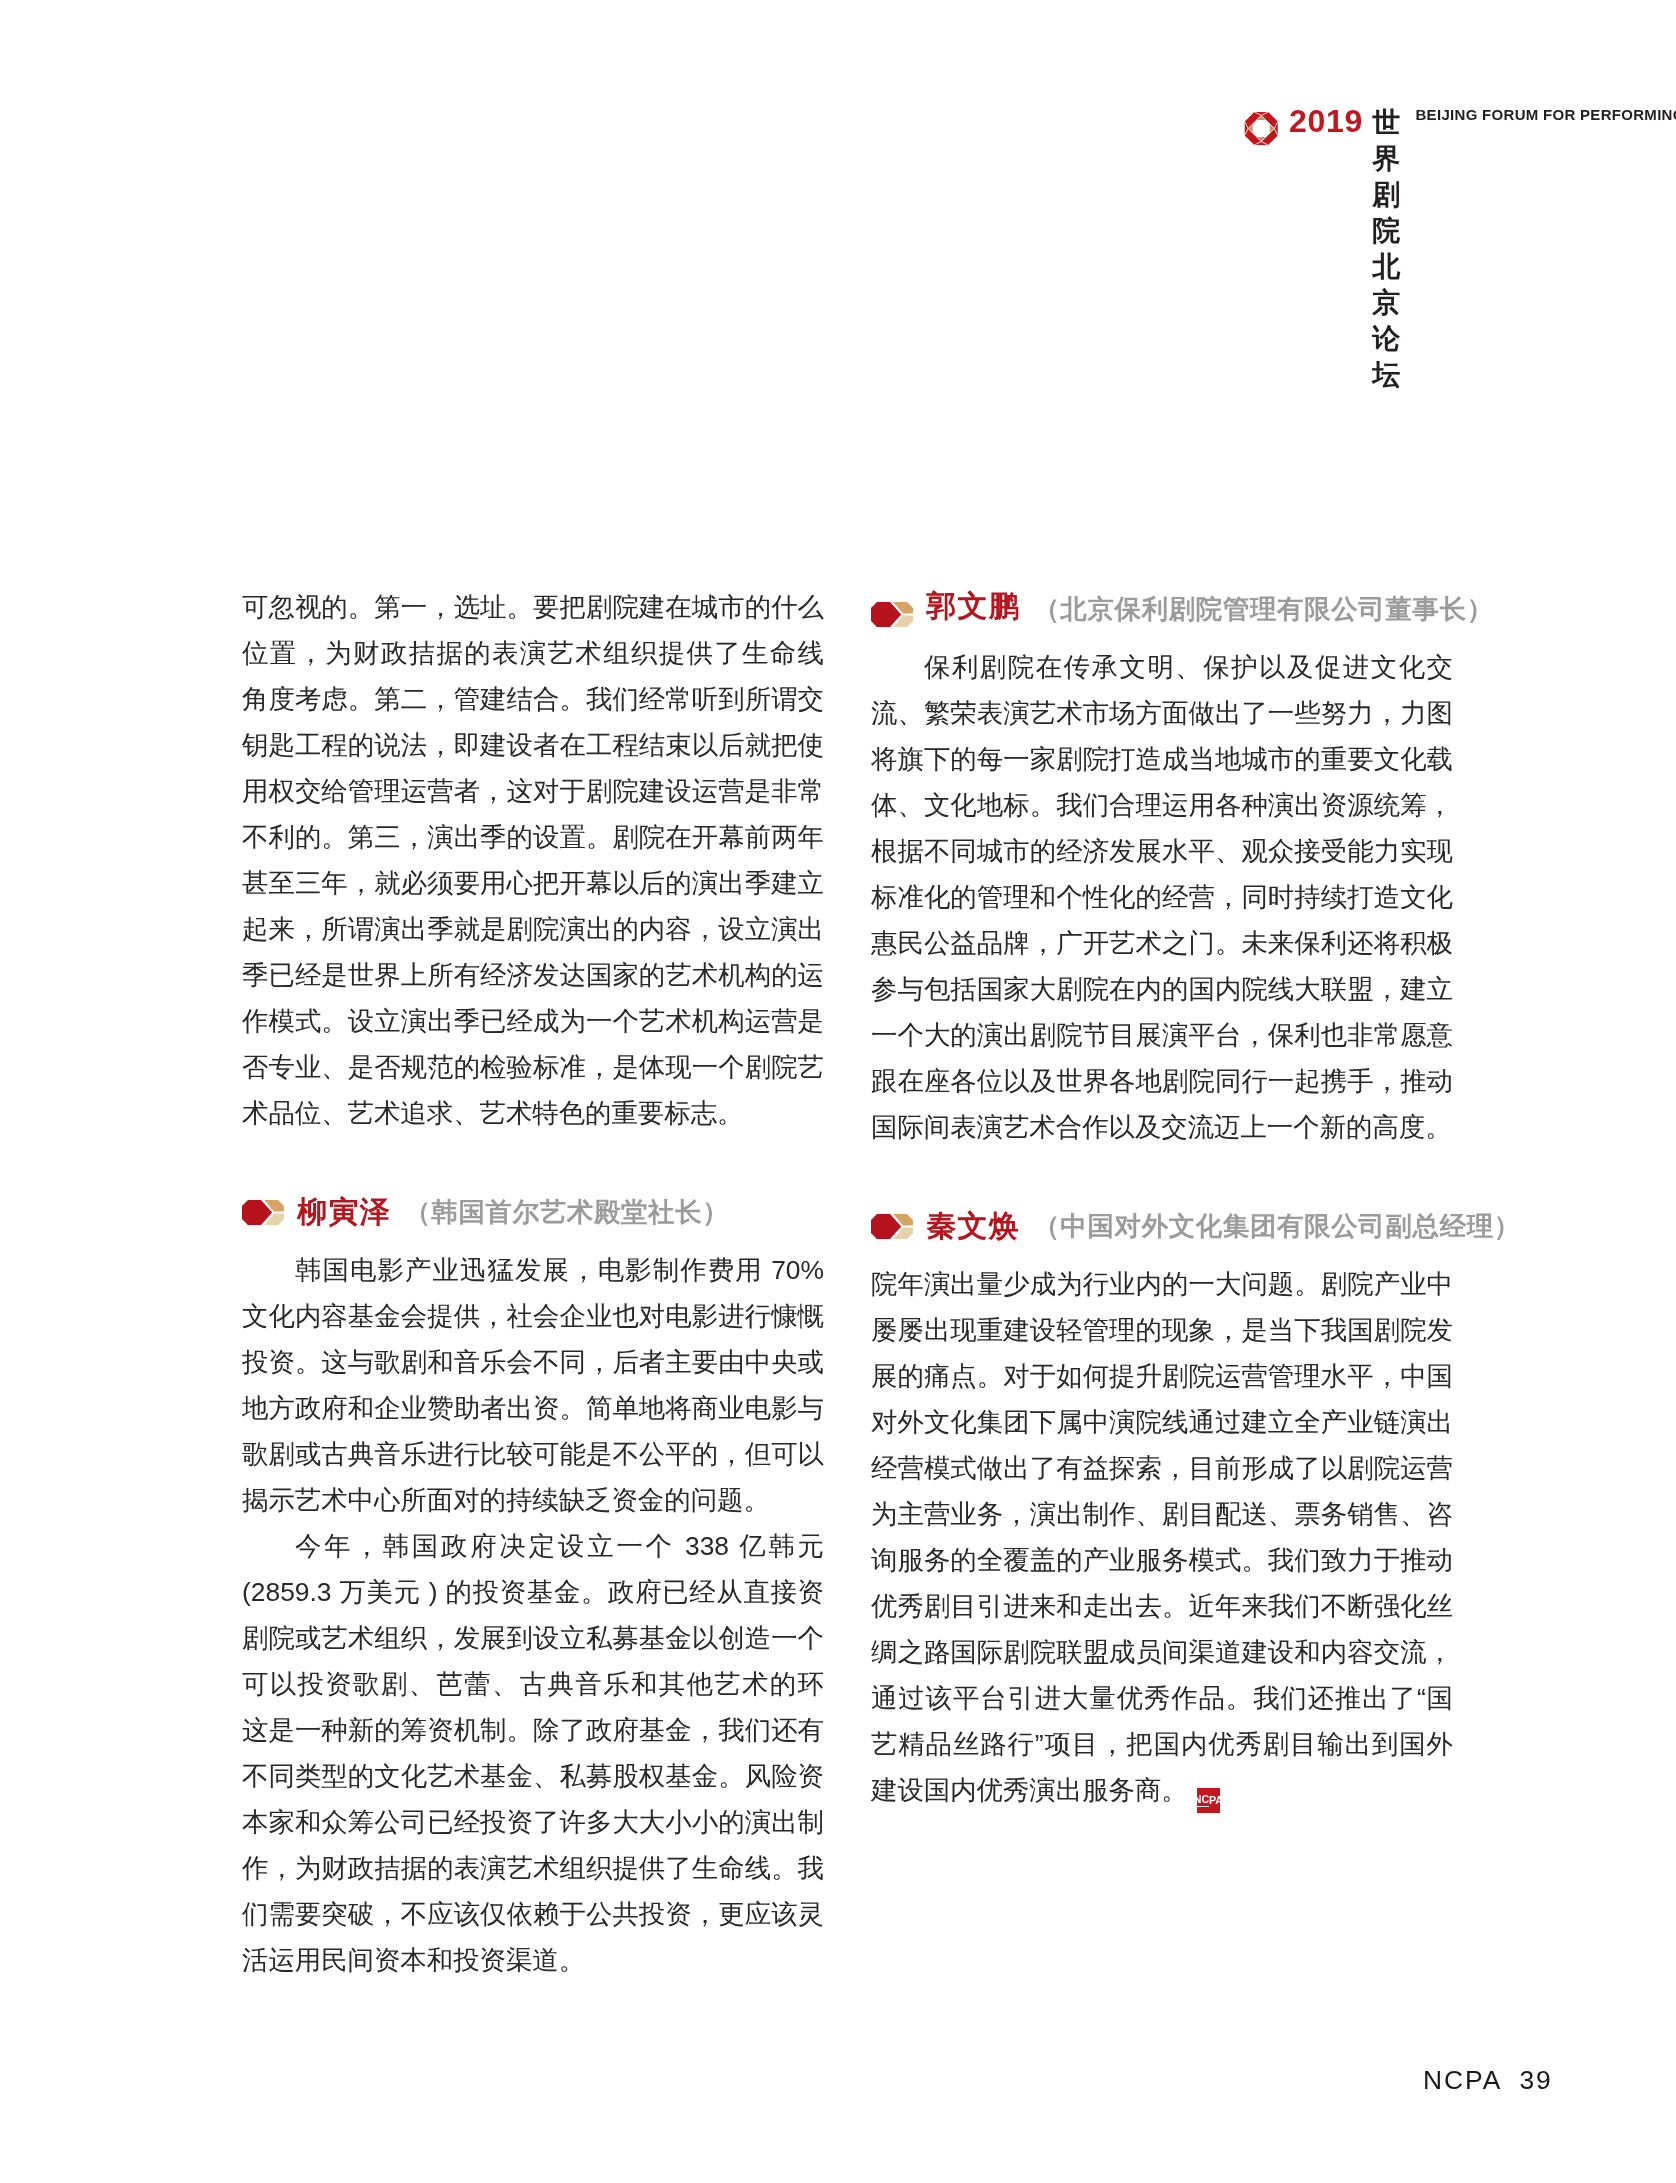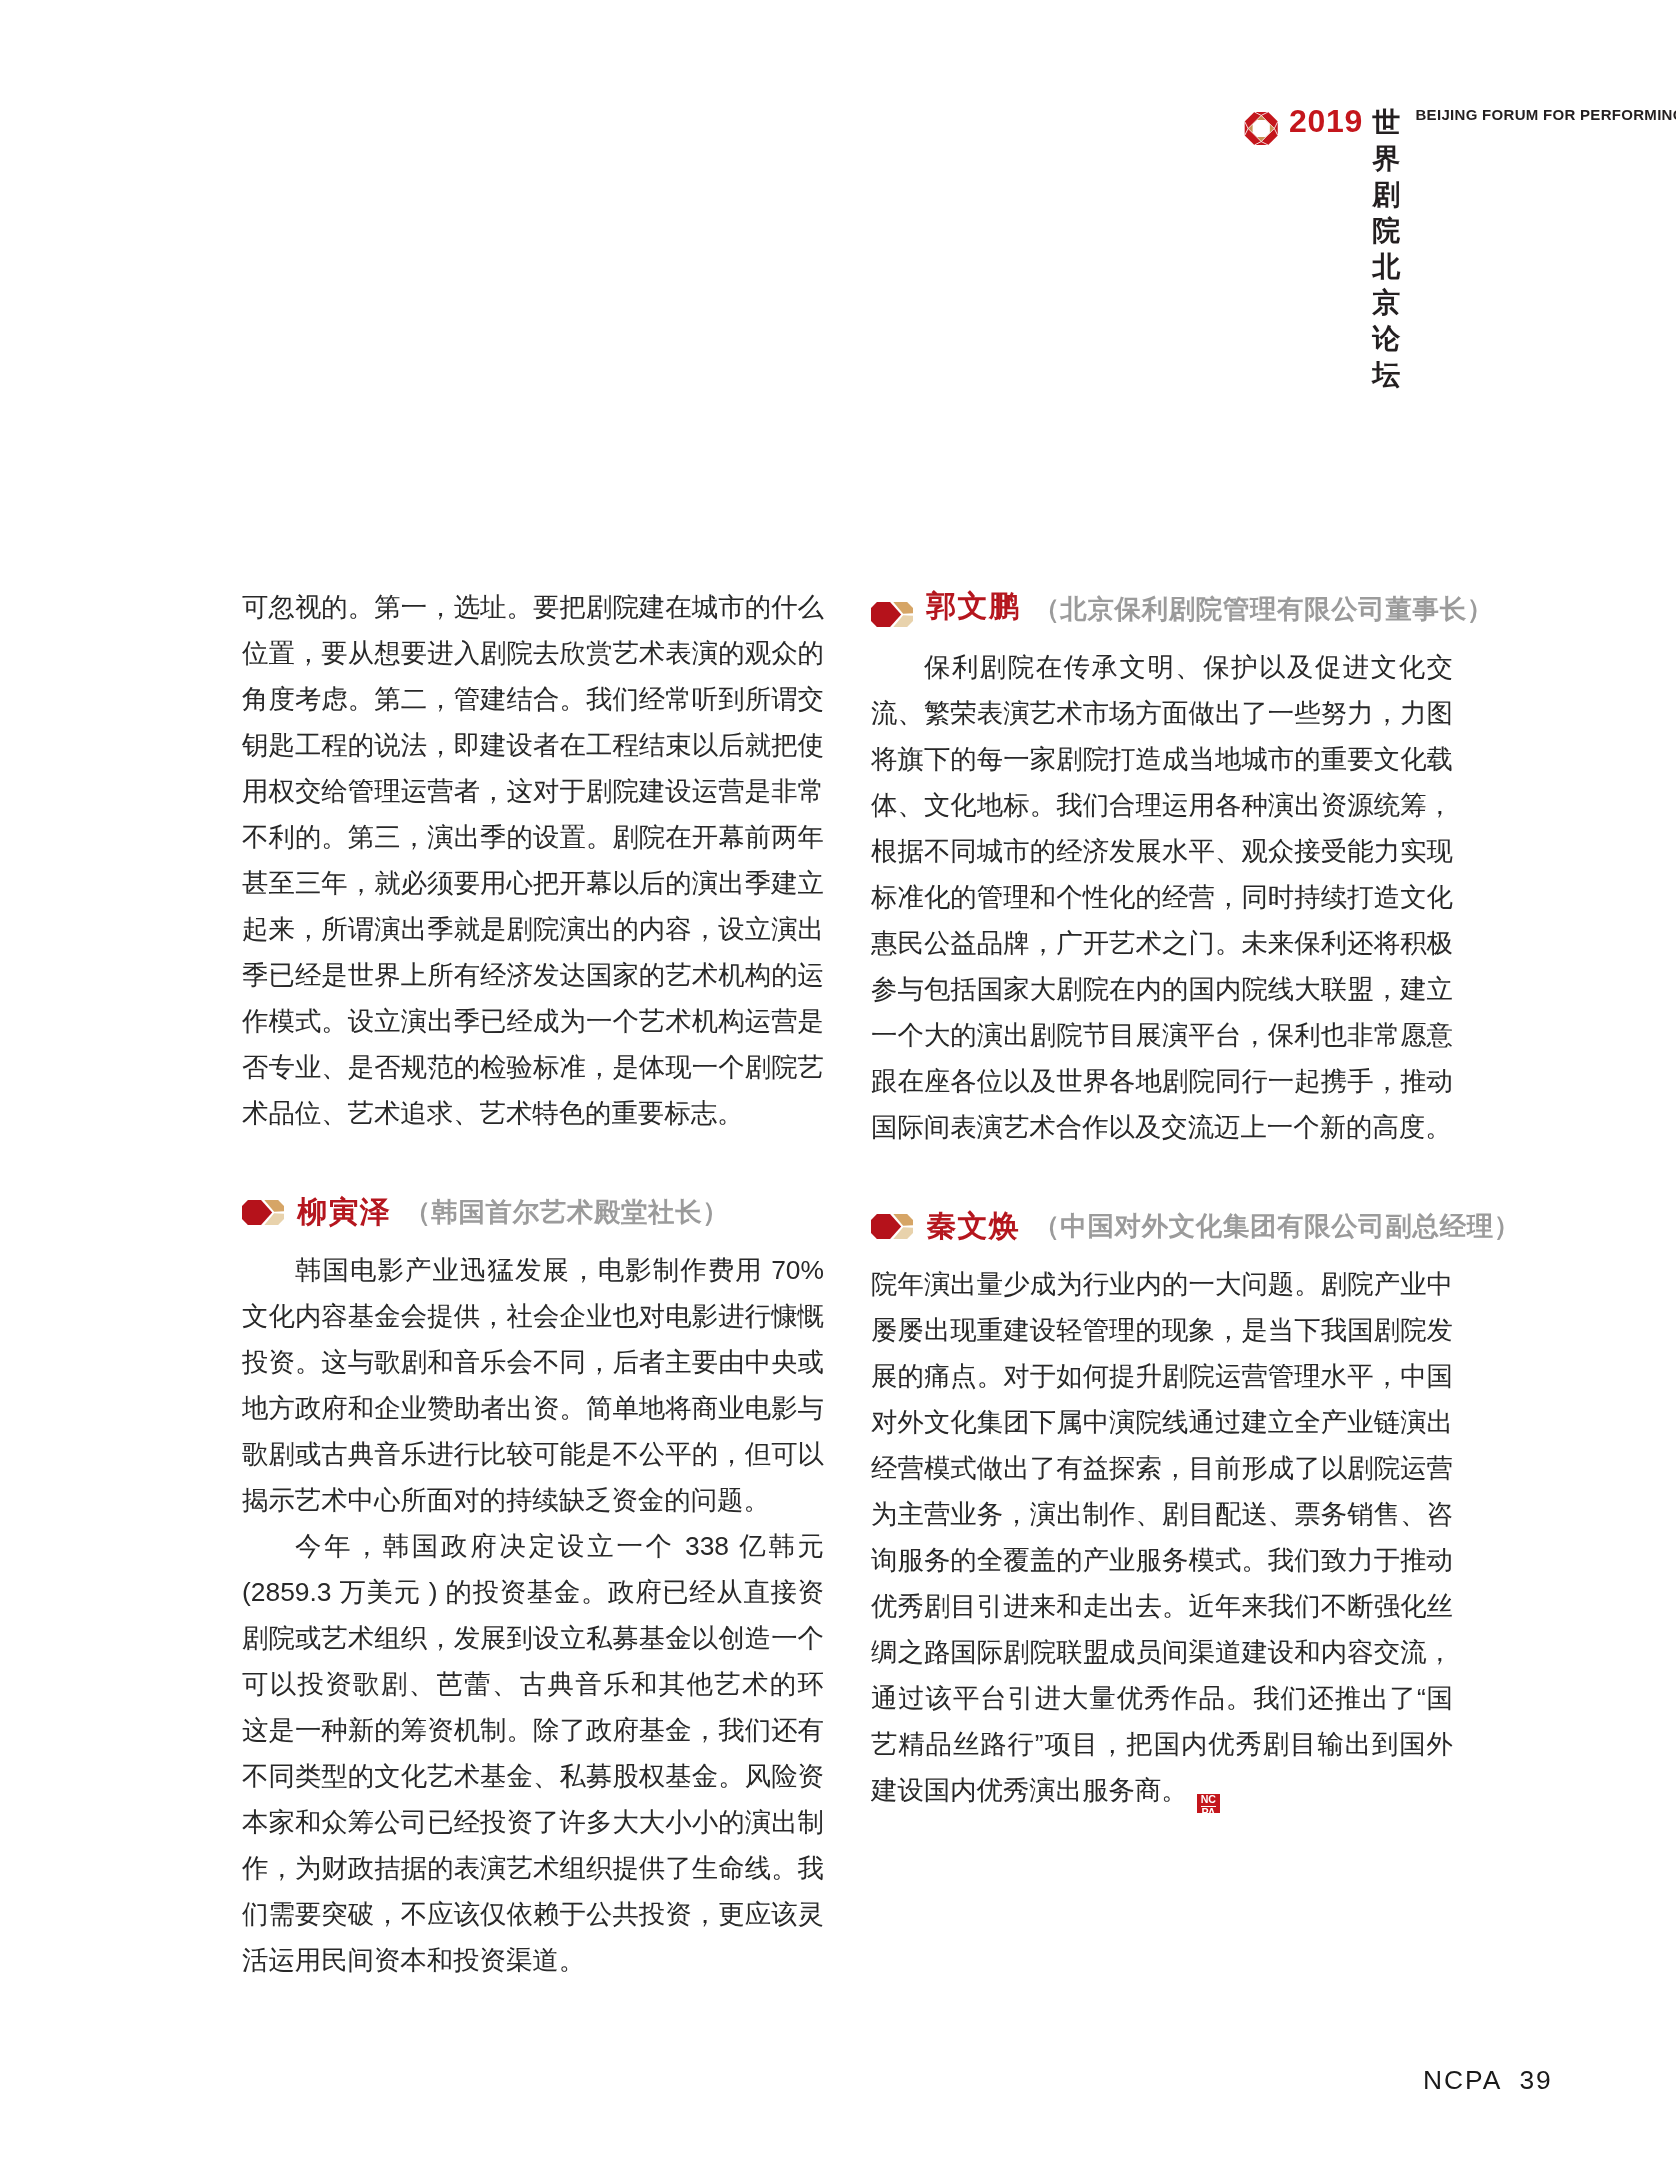--- a/index.html
+++ b/index.html
@@ -87,21 +87,21 @@
     font-size: 26.4px;
     font-weight: bold;
     color: #9B9B9B;
     letter-spacing: 0.7px;
     white-space: nowrap;
   }
 
   
   .end-mark {
     display: inline-flex;
-    flex-direction: column;
+    flex-direction: row;
     justify-content: center;
     align-items: center;
     width: 23px;
     height: 24.4px;
     background: #C4161C;
     color: #ffffff;
     font-size: 10.6px;
     font-weight: bold;
     line-height: 11.2px;
     margin-left: 9.2px;
@@ -146,21 +146,21 @@
       <div class="brand-row1">
         <span class="brand-year">2019</span>
         <span class="brand-title">世界剧院北京论坛</span>
       </div>
       <div class="brand-subtitle">BEIJING FORUM FOR PERFORMING ARTS</div>
     </div>
   </div>
 
   <div class="col col-left">
       <div class="tline">可忽视的。第一，选址。要把剧院建在城市的什么</div>
-      <div class="tline">位置，要从想要进入剧院去欣赏艺术表演的观众的</div>
+      <div class="tline">位置，为财政拮据的表演艺术组织提供了生命线</div>
       <div class="tline">角度考虑。第二，管建结合。我们经常听到所谓交</div>
       <div class="tline">钥匙工程的说法，即建设者在工程结束以后就把使</div>
       <div class="tline">用权交给管理运营者，这对于剧院建设运营是非常</div>
       <div class="tline">不利的。第三，演出季的设置。剧院在开幕前两年</div>
       <div class="tline">甚至三年，就必须要用心把开幕以后的演出季建立</div>
       <div class="tline">起来，所谓演出季就是剧院演出的内容，设立演出</div>
       <div class="tline">季已经是世界上所有经济发达国家的艺术机构的运</div>
       <div class="tline">作模式。设立演出季已经成为一个艺术机构运营是</div>
       <div class="tline">否专业、是否规范的检验标准，是体现一个剧院艺</div>
       <div class="tline pend">术品位、艺术追求、艺术特色的重要标志。</div>

